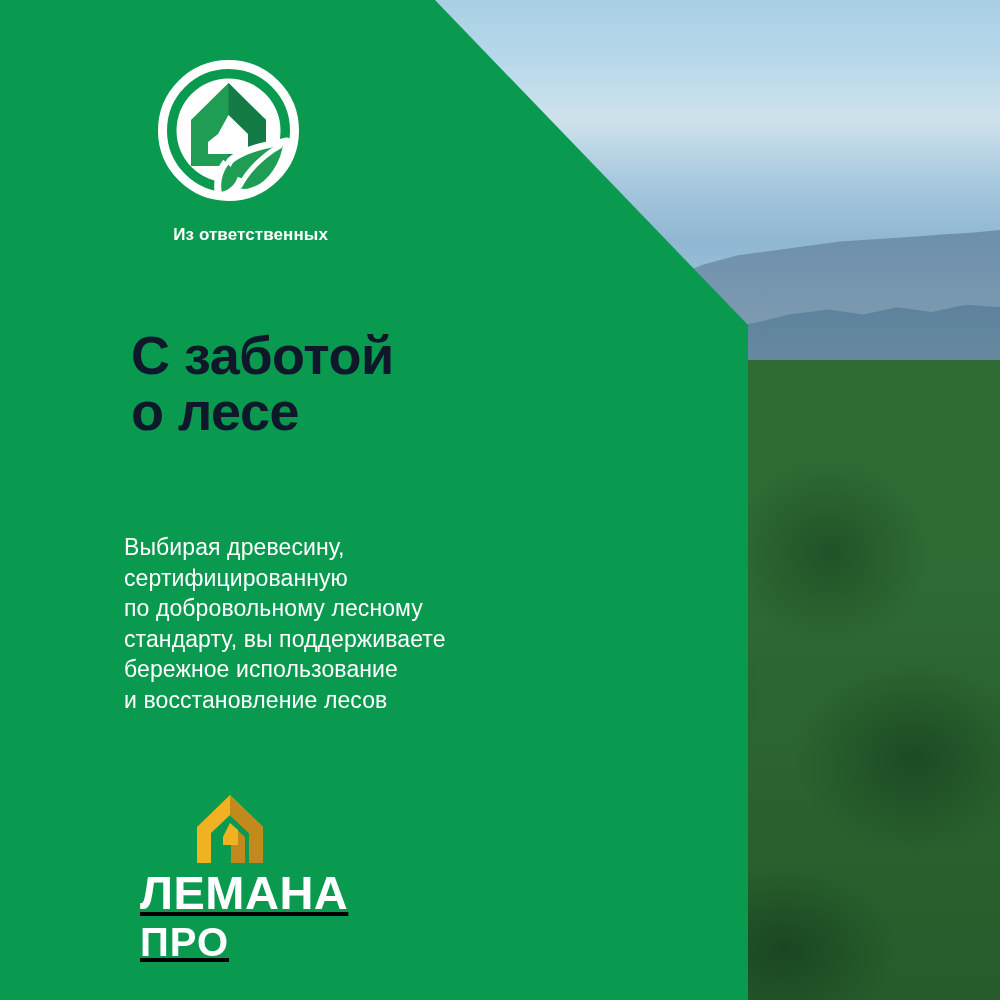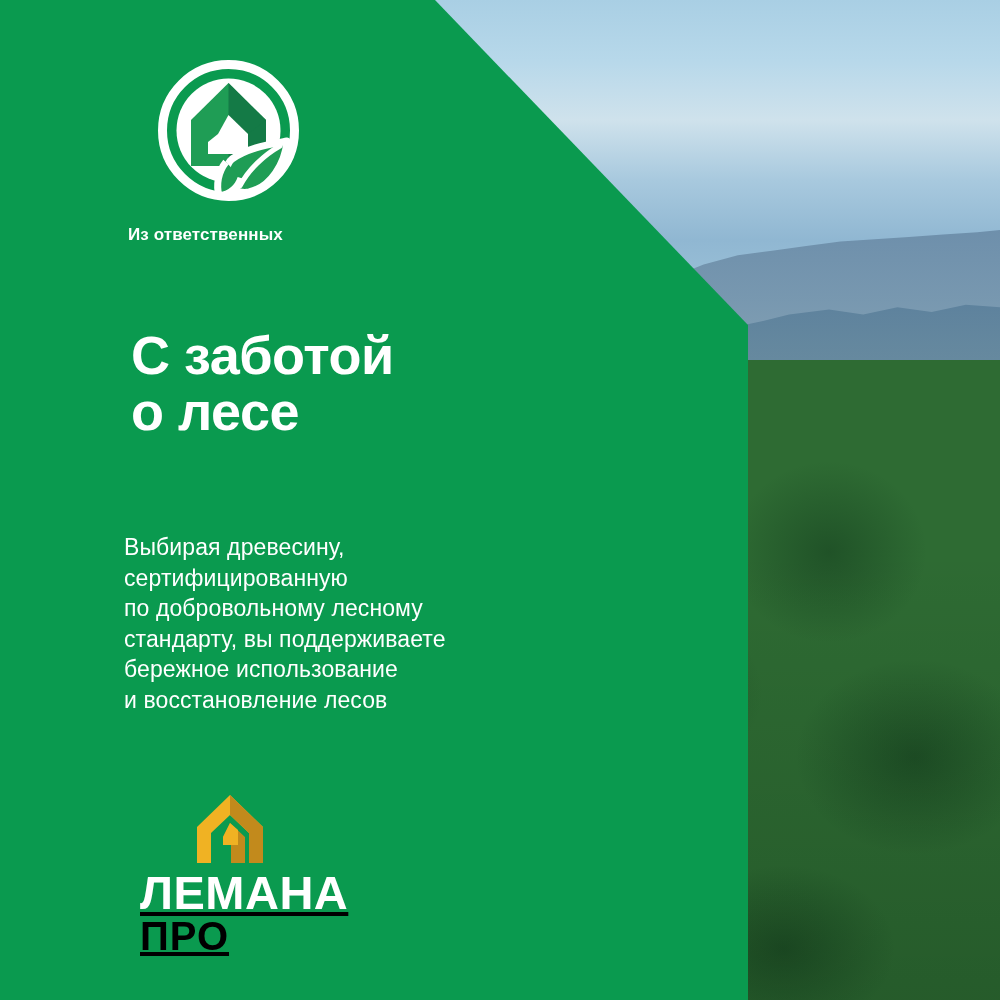--- a/index.html
+++ b/index.html
@@ -180,37 +180,37 @@
     width: 220px;
   }
   .cert-mark {
     position: relative;
     width: 145px;
     height: 145px;
     margin: 0 auto 12px 28px;
   }
   .cert-mark svg { display: block; width: 145px; height: 145px; }
   .cert-caption {
-    text-align: left;
+    text-align: right;
     color: #ffffff;
     font-weight: 700;
     font-size: 17px;
     line-height: 1.18;
     letter-spacing: .1px;
     width: 200px;
     margin-left: 0;
     margin-top: 22px;
   }
 
   
   .headline {
     position: absolute;
     left: 131px;
     top: 327px;
-    color: #ffffff;
+    color: #0f172a;
     font-weight: 700;
     font-size: 54px;
     line-height: 1.04;
     letter-spacing: -0.5px;
     white-space: pre-line;
   }
 
   
   .body-copy {
     position: absolute;
@@ -240,25 +240,25 @@
   }
   .brand-name {
     display: block;
     color: #ffffff;
     font-weight: 700;
     font-size: 47px;
     letter-spacing: 0.5px;
   }
   .brand-sub {
     display: block;
-    color: #000000;
+    color: #ffffff;
     font-weight: 700;
     font-size: 40px;
     letter-spacing: 1px;
-    margin-top: 4px;
+    margin-top: 10px;
   }
 </style>
 </head>
 <body>
 
 <div id="poster">
 
   <div class="photo">
     <div class="photo-sky"></div>
     <div class="mtn mtn-far"></div>

